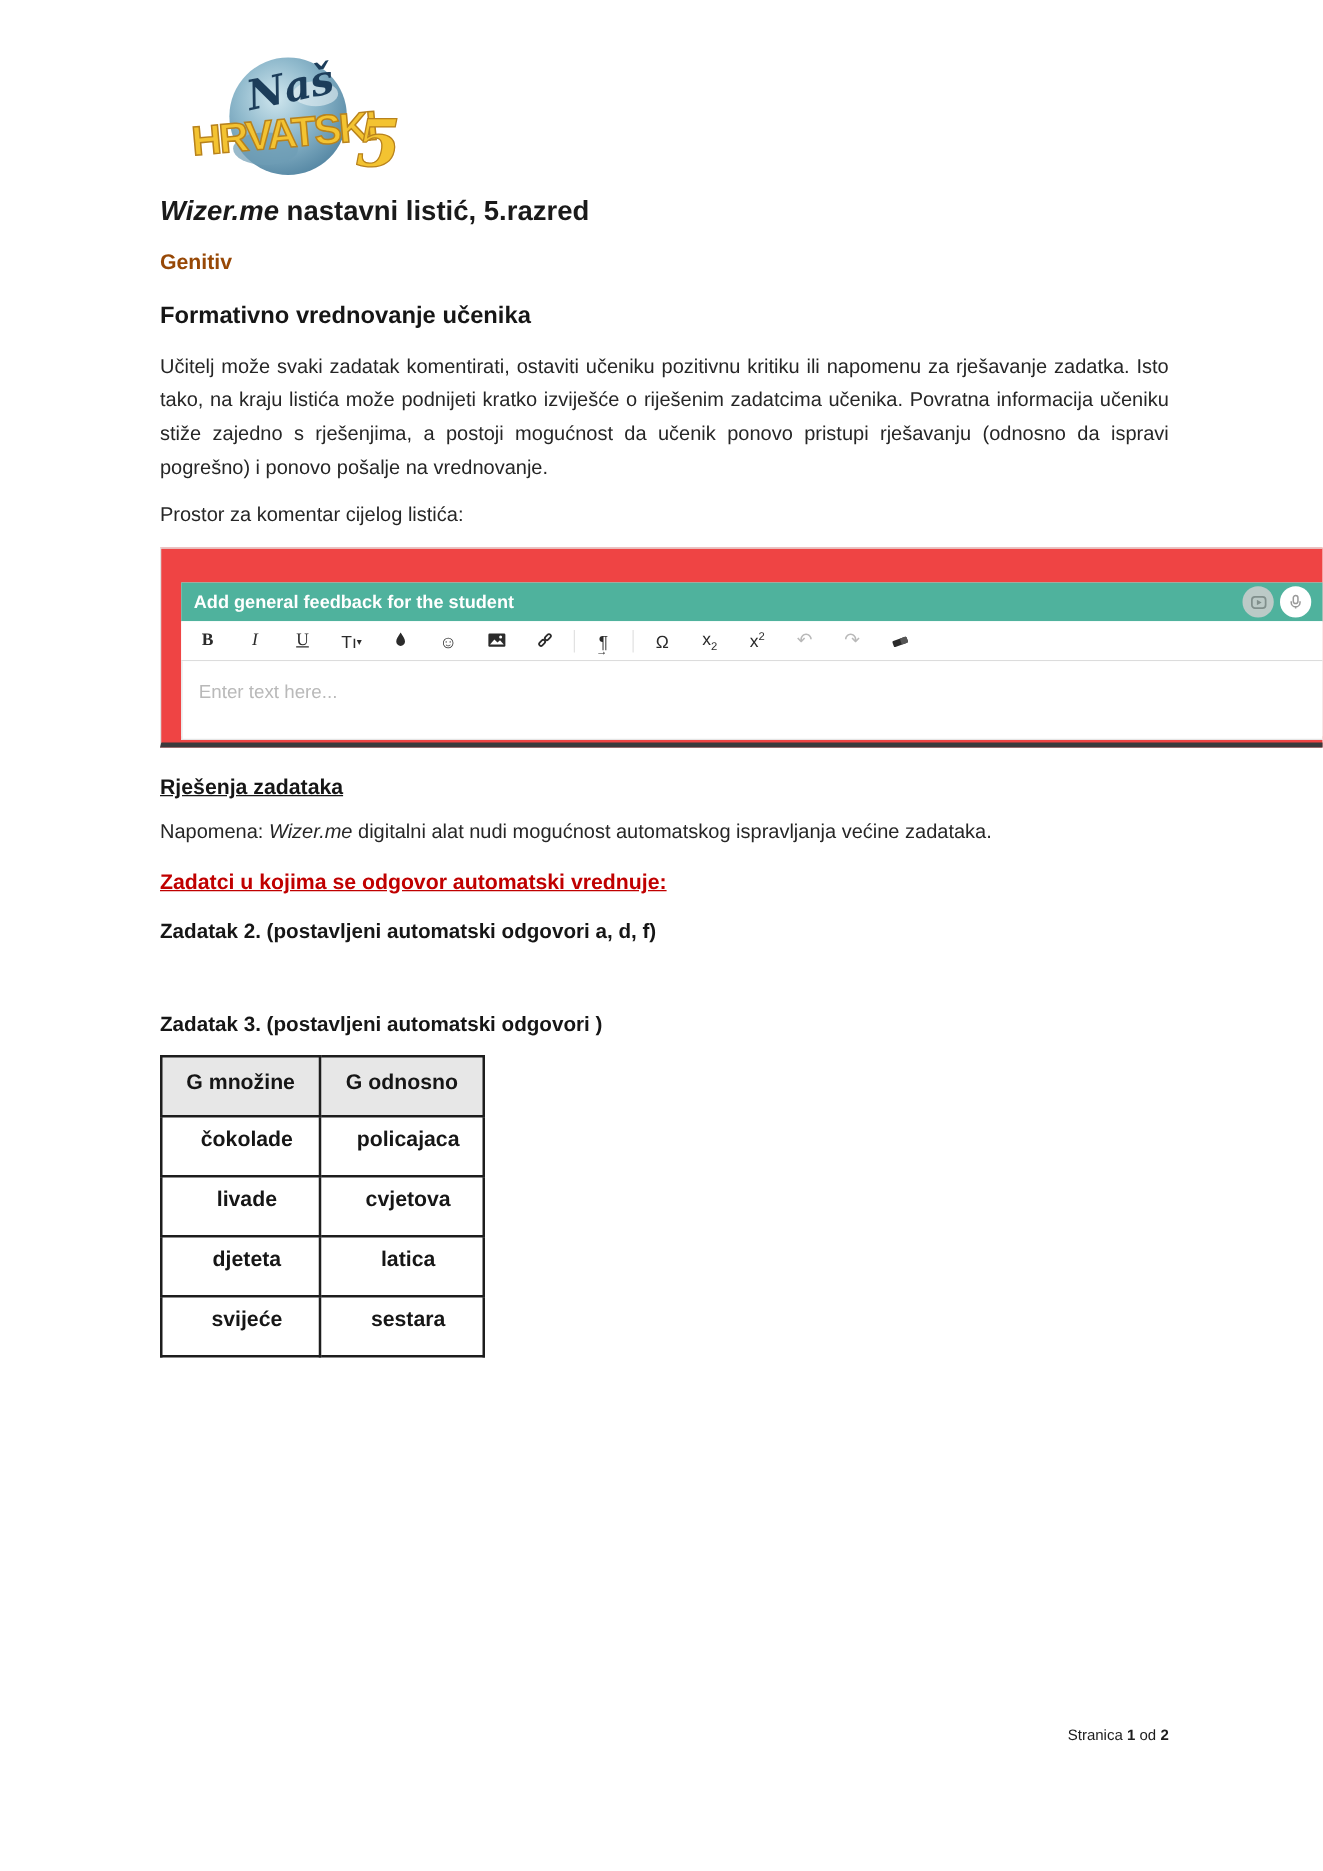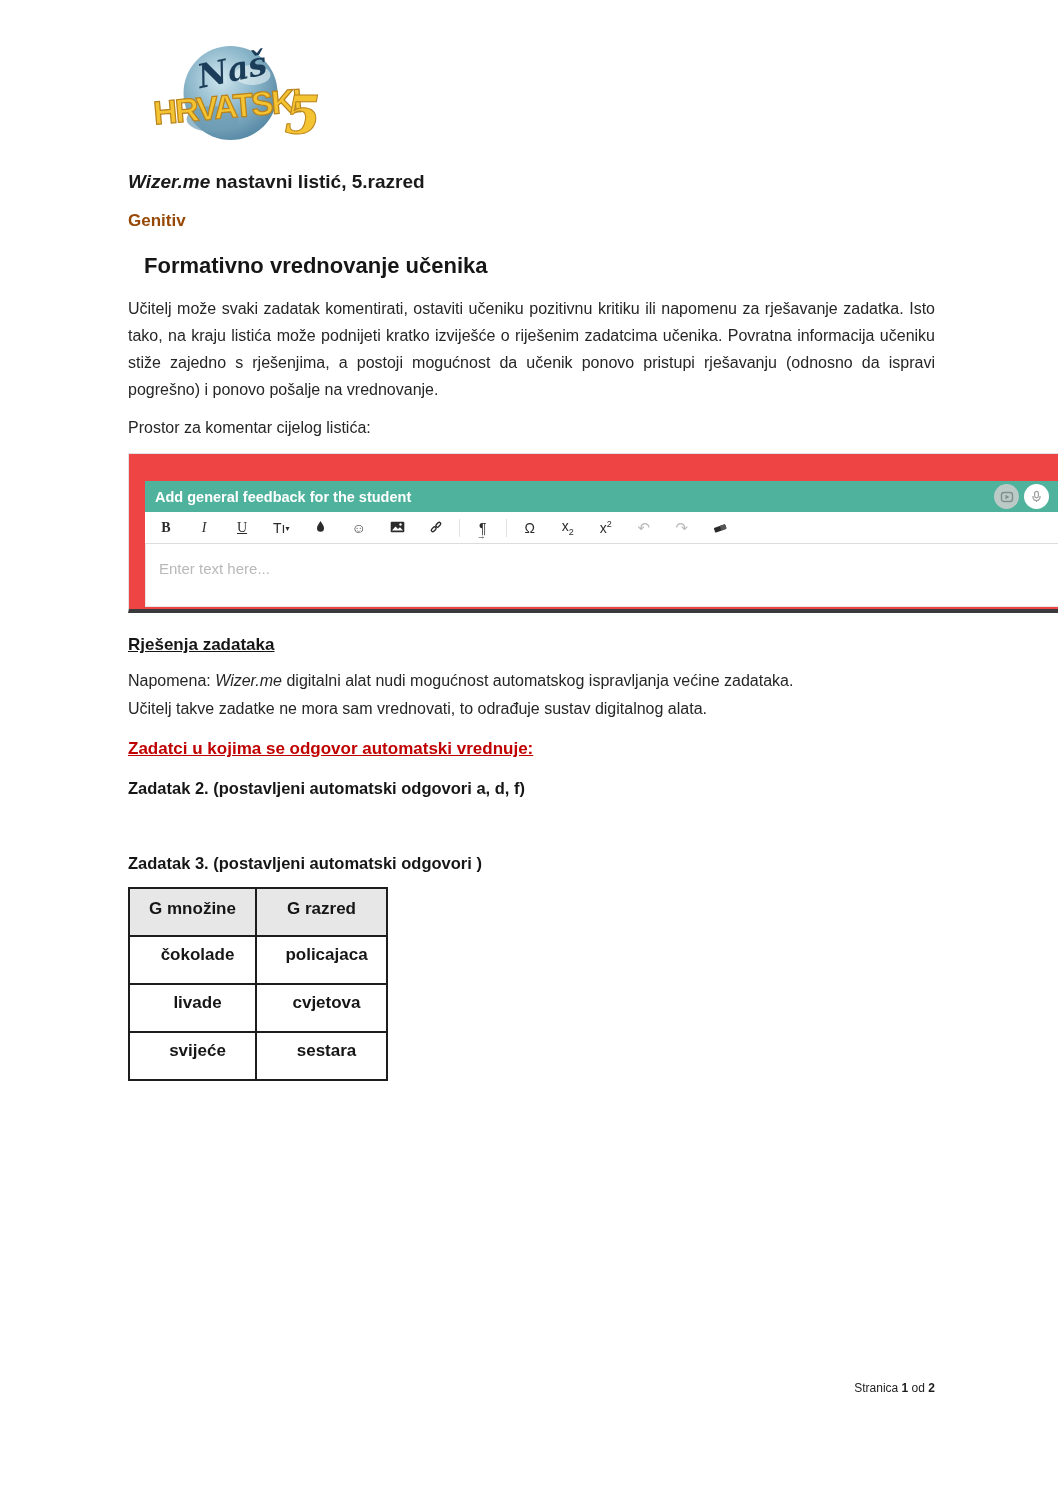--- a/index.html
+++ b/index.html
@@ -8,24 +8,24 @@
     width:1058px; height:1497px; position:relative;
     background:#ffffff; color:#232323;
     font-family:"Liberation Sans", sans-serif;
   }
   .content { position:absolute; left:128px; top:0; width:807px; }
 
   
   .logo { margin-top:35px; width:205px; height:110px; }
 
   
-  .doc-title { margin-top:22px; font-size:19px; font-weight:bold; color:#1a1a1a; }
+  .doc-title { margin-top:6px; font-size:22px; font-weight:bold; color:#1a1a1a; }
   .doc-title .it { font-style:italic; }
   .subtitle { margin-top:18px; font-size:17px; font-weight:bold; color:#974806; }
-  h1.main-heading { margin:22px 0 0 16px; font-size:22px; font-weight:bold; color:#161616; }
+  h1.main-heading { margin:22px 0 0 0; font-size:19px; font-weight:bold; color:#161616; }
 
   .body-par { margin-top:16px; font-size:16px; line-height:27px; text-align:justify; color:#262626; }
   .comment-label { margin-top:16px; font-size:16px; color:#262626; }
 
   
   .screenshot {
     position:relative; margin-top:16px; width:938px; height:160px;
     background:#ef4444; border:1px solid #e3e3e3;
     border-bottom:4px solid #3a3a3c;
   }
@@ -186,43 +186,47 @@
       <div class="textarea">
         <span class="placeholder">Enter text here...</span>
       </div>
 
     </div>
   </div>
 
   
   <div class="solutions-heading">Rješenja zadataka</div>
 
-  <p class="note"><span>Napomena: </span><span class="it">Wizer.me</span><span> digitalni alat nudi mogućnost automatskog ispravljanja većine zadataka.</span><br><span>Učitelj takve zadatke ne mora sam vrednovati, to odrađuje sustav digitalnog alata.</span></p>
+  <p class="note"><span>Napomena: </span><span class="it">Wizer.me</span><span> digitalni alat nudi mogućnost automatskog ispravljanja većine zadataka.</span><br></p>
 
   <div class="auto-heading">Zadatci u kojima se odgovor automatski vrednuje:</div>
 
   <div class="task">Zadatak 2. (postavljeni automatski odgovori a, d, f)</div>
 
   <div class="task task3">Zadatak 3. (postavljeni automatski odgovori )</div>
 
   <table class="answers">
     <thead>
       <tr>
         <th>G množine</th>
-        <th>G razred</th>
+        <th>G odnosno</th>
       </tr>
     </thead>
     <tbody>
       <tr>
         <td>čokolade</td>
         <td>policajaca</td>
       </tr>
       <tr>
         <td>livade</td>
         <td>cvjetova</td>
+      </tr>
+      <tr>
+        <td>djeteta</td>
+        <td>latica</td>
       </tr>
       <tr>
         <td>svijeće</td>
         <td>sestara</td>
       </tr>
     </tbody>
   </table>
 
 </div>
 

